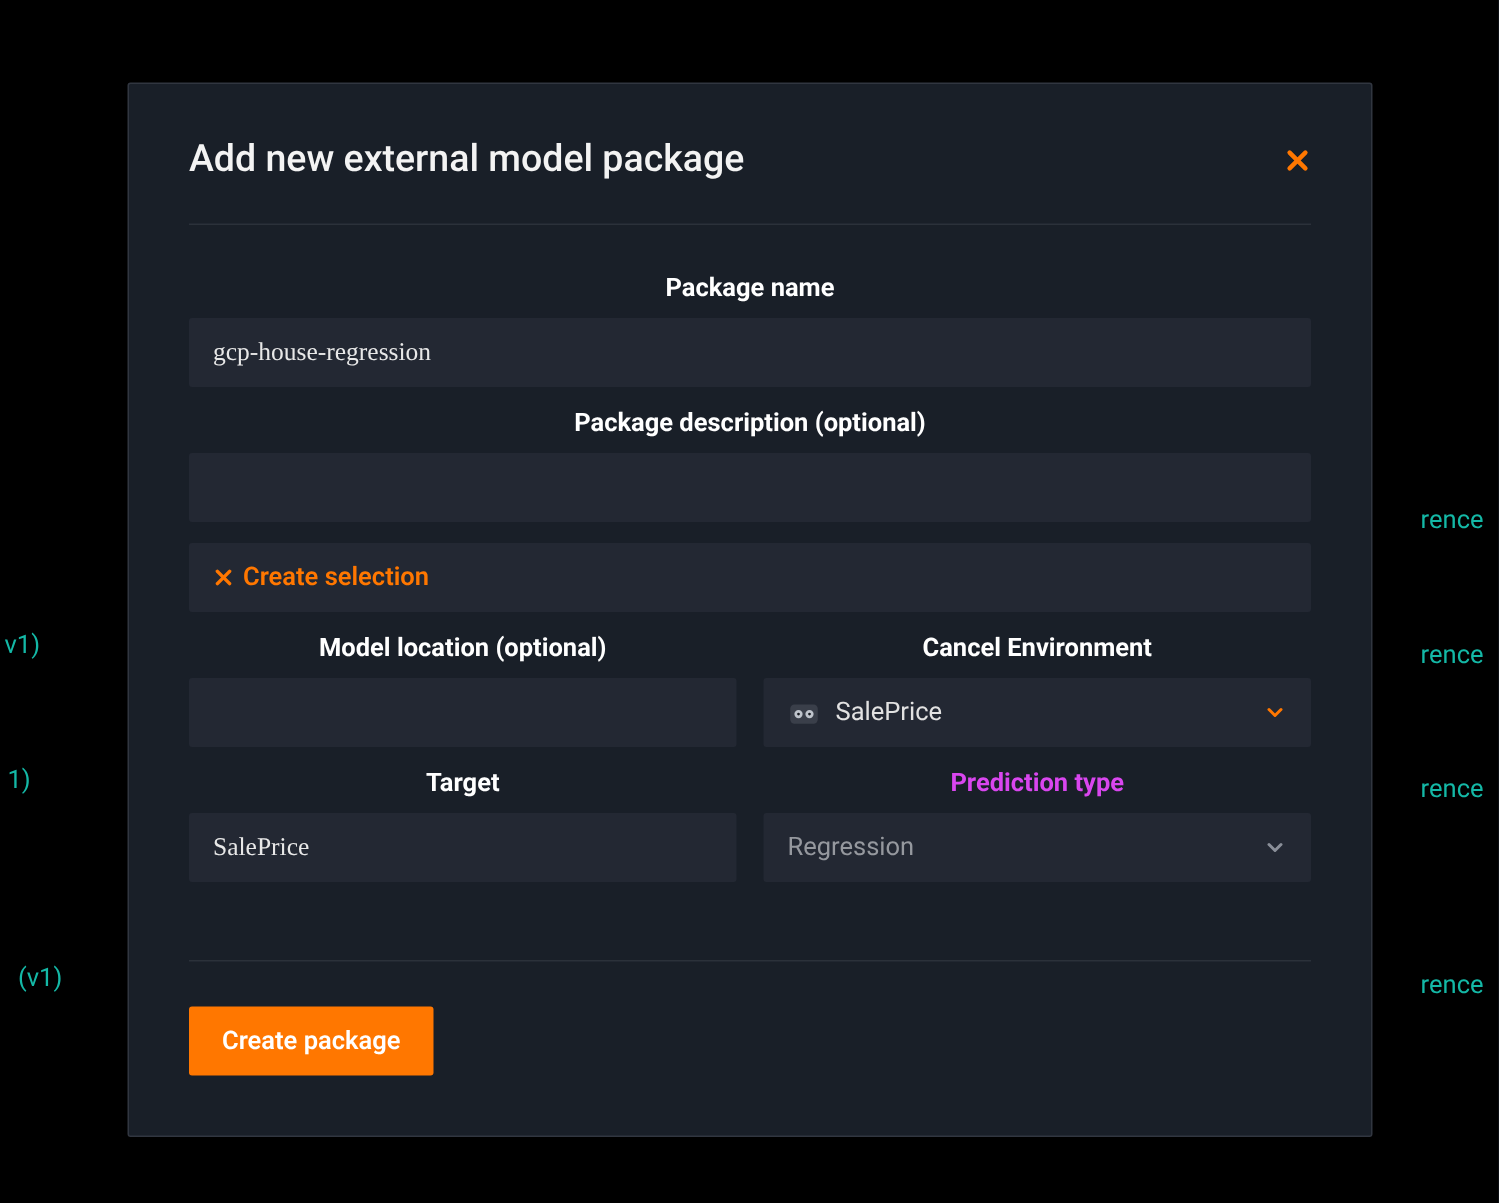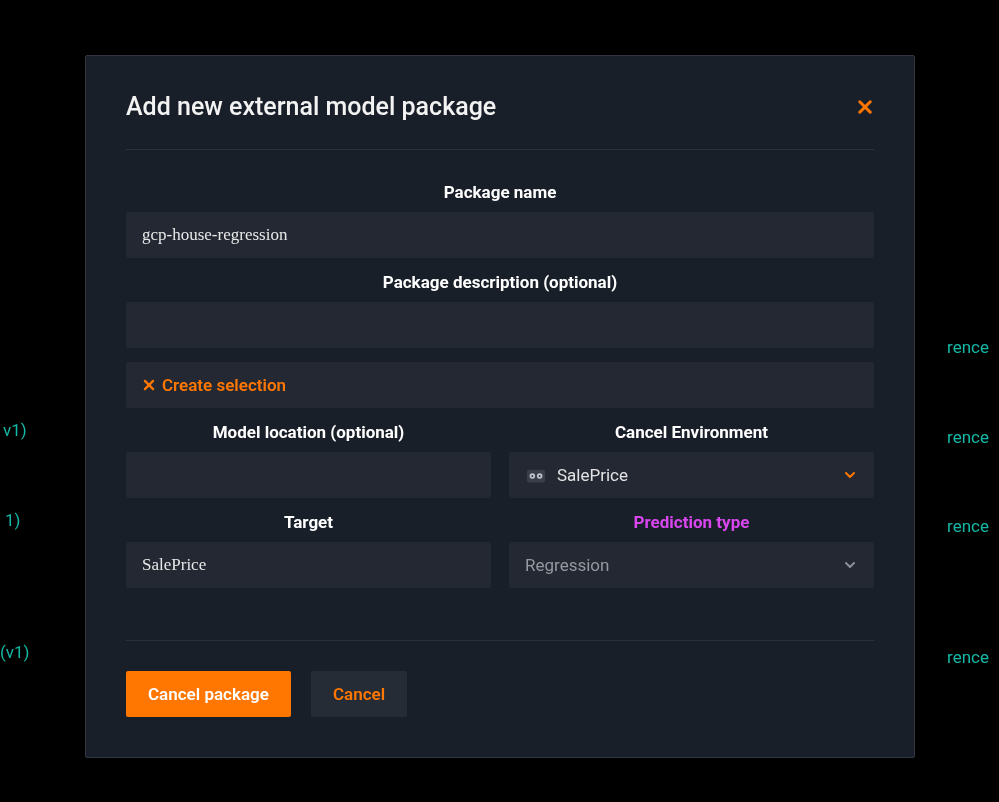--- a/index.html
+++ b/index.html
@@ -17,21 +17,21 @@
       color: #14b8a6;
       font-size: 17px;
       pointer-events: none;
     }
     .bg-1 { top: 337px; right: 10px; }
     .bg-2 { top: 427px; right: 10px; }
     .bg-3 { top: 516px; right: 10px; }
     .bg-4 { top: 647px; right: 10px; }
     .bg-5 { top: 420px; left: 3px; }
     .bg-6 { top: 510px; left: 5px; }
-    .bg-7 { top: 642px; left: 0; }
+    .bg-7 { top: 642px; left: 12px; }
     .modal {
       position: absolute;
       top: 55px;
       left: 85px;
       width: 830px;
       background: #191f28;
       border: 1px solid #313640;
       border-radius: 2px;
       padding: 36px 40px 40px 40px;
     }
@@ -251,17 +251,16 @@
             <svg viewBox="0 0 24 24" fill="none" stroke="currentColor" stroke-width="3" stroke-linecap="round" stroke-linejoin="round">
               <polyline points="6 9 12 15 18 9"></polyline>
             </svg>
           </span>
         </div>
       </div>
     </div>
   </div>
 
   <div class="footer">
-    <button class="btn btn-primary">Cancel package</button>
-    <button class="btn btn-secondary">Cancel</button>
+    <button class="btn btn-primary">Create package</button>
   </div>
 
 </div>
 
 </body></html>

